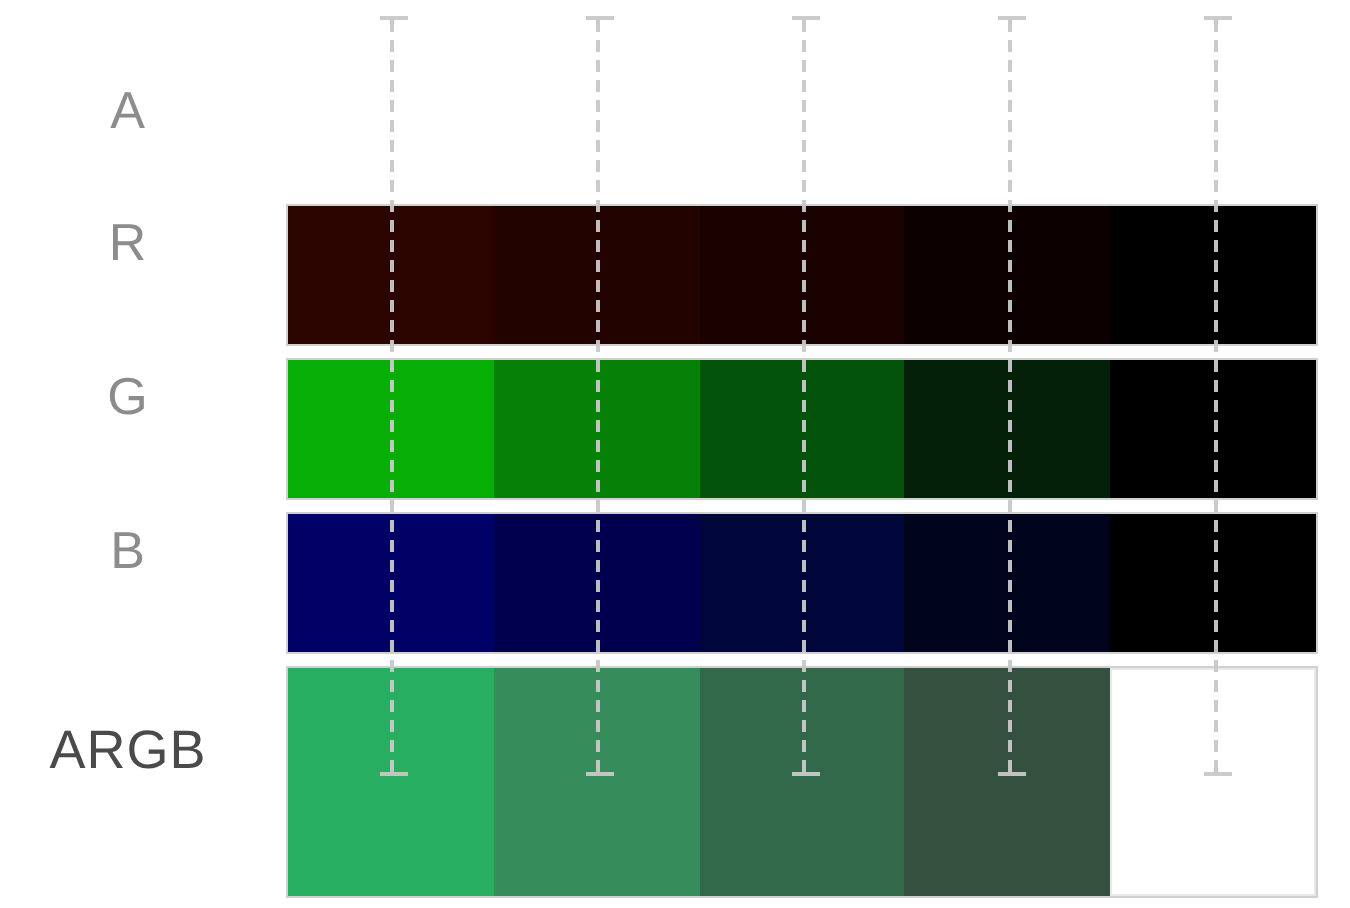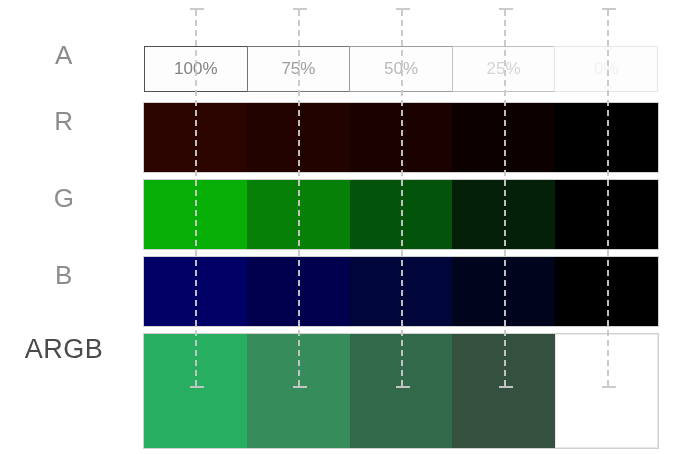--- a/index.html
+++ b/index.html
@@ -132,37 +132,20 @@
         <span class="cap top"></span>
         <span class="cap bottom"></span>
       </div>
       <div class="guide" style="left: 606.6px;">
         <span class="cap top"></span>
         <span class="cap bottom"></span>
       </div>
     </div>
 
   <div class="row-label" id="label-a" style="top: 41.88px; font-size: 26px; line-height: 26px;">A</div>
-  <div class="bar-row" id="row-a" style="top: 46px; height: 46px;">
-      <div class="cell" style="border: 1px solid rgba(60, 60, 60, 0.9); margin-left: 0px;">
-        <span style="color: rgb(130, 130, 130);">100%</span>
-      </div>
-      <div class="cell" style="border: 1px solid rgba(60, 60, 60, 0.706); margin-left: -1px;">
-        <span style="color: rgba(130, 130, 130, 0.776);">75%</span>
-      </div>
-      <div class="cell" style="border: 1px solid rgba(60, 60, 60, 0.51); margin-left: -1px;">
-        <span style="color: rgba(130, 130, 130, 0.55);">50%</span>
-      </div>
-      <div class="cell" style="border: 1px solid rgba(60, 60, 60, 0.314); margin-left: -1px;">
-        <span style="color: rgba(130, 130, 130, 0.325);">25%</span>
-      </div>
-      <div class="cell" style="border: 1px solid rgba(60, 60, 60, 0.12); margin-left: -1px;">
-        <span style="color: rgba(130, 130, 130, 0.1);">0%</span>
-      </div>
-    </div>
 
   <div class="row-label" id="label-r" style="top: 107.88px; font-size: 26px; line-height: 26px;">R</div>
   <div class="bar-row" id="row-r" style="top: 103px; height: 69px; box-shadow: rgba(170, 170, 170, 0.55) 0px 0px 0px 1px;">
       <div class="cell" style="background: rgb(43, 4, 0);"></div>
       <div class="cell" style="background: rgb(34, 3, 0);"></div>
       <div class="cell" style="background: rgb(25, 2, 0);"></div>
       <div class="cell" style="background: rgb(13, 1, 0);"></div>
       <div class="cell" style="background: rgb(0, 0, 0);"></div>
     </div>
 
@@ -177,21 +160,21 @@
 
   <div class="row-label" id="label-b" style="top: 261.88px; font-size: 26px; line-height: 26px;">B</div>
   <div class="bar-row" id="row-b" style="top: 257px; height: 69px; box-shadow: rgba(170, 170, 170, 0.55) 0px 0px 0px 1px;">
       <div class="cell" style="background: rgb(0, 0, 102);"></div>
       <div class="cell" style="background: rgb(0, 0, 78);"></div>
       <div class="cell" style="background: rgb(0, 6, 57);"></div>
       <div class="cell" style="background: rgb(0, 4, 28);"></div>
       <div class="cell" style="background: rgb(0, 0, 0);"></div>
     </div>
 
-  <div class="row-label" id="label-argb" style="top: 336px; font-size: 27px; line-height: 27px; color: rgb(74, 74, 74);">ARGB</div>
+  <div class="row-label" id="label-argb" style="top: 362px; font-size: 27px; line-height: 27px; color: rgb(74, 74, 74);">ARGB</div>
   <div class="bar-row" id="row-argb" style="top: 334px; height: 114px; box-shadow: rgba(170, 170, 170, 0.55) 0px 0px 0px 1px;">
       <div class="cell" style="background: rgb(39, 174, 96);"></div>
       <div class="cell" style="background: rgb(54, 140, 90);"></div>
       <div class="cell" style="background: rgb(51, 105, 75);"></div>
       <div class="cell" style="background: rgb(52, 80, 63);"></div>
       <div class="cell" style="background: rgb(255, 255, 255); box-shadow: rgb(232, 232, 232) 0px 0px 0px 1px inset;"></div>
     </div>
 
 
 </div>

